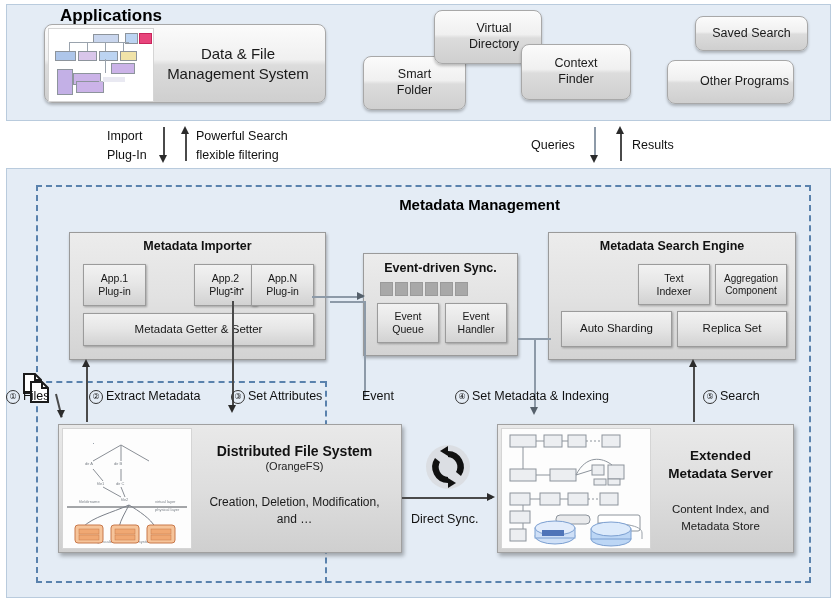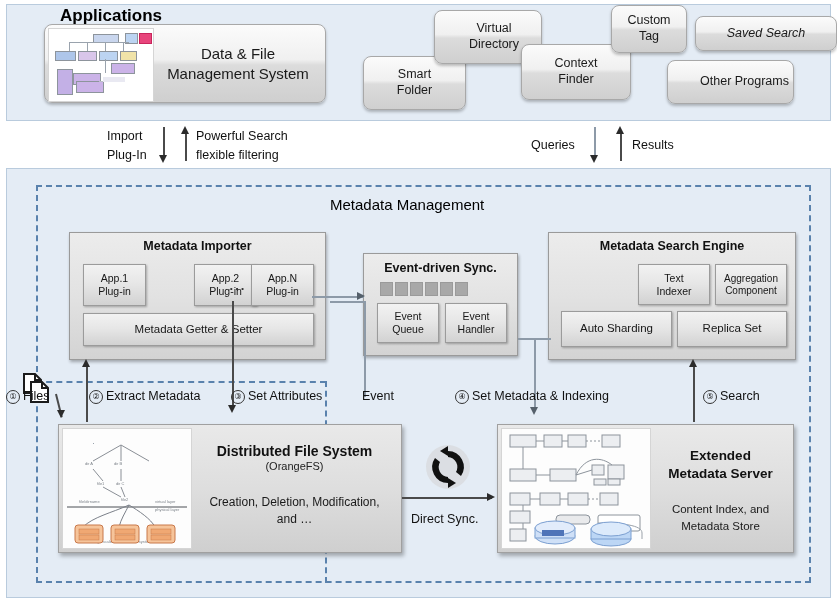--- a/index.html
+++ b/index.html
@@ -86,21 +86,21 @@
   
   .lbl{
     position:absolute;font-size:12.5px;color:#111;white-space:nowrap;
   }
   .title-apps{
     position:absolute;left:60px;top:6px;
     font-size:17px;font-weight:bold;color:#000;
   }
   .mmf-title{
     position:absolute;left:330px;top:196px;width:230px;
-    text-align:left;font-size:15px;font-weight:normal;color:#000;line-height:1.25;
+    text-align:right;font-size:15px;font-weight:bold;color:#000;line-height:1.25;
   }
 
   
   .ln{position:absolute;background:#4a4a4a;}
   .ln-v{width:1.5px;}
   .ln-h{height:1.5px;}
   .ln-lt{background:#8d9aa8;}
   .arrow{position:absolute;width:0;height:0;}
   .arrow-down{border-left:4.5px solid transparent;border-right:4.5px solid transparent;border-top:8px solid #2b2b2b;}
   .arrow-up{border-left:4.5px solid transparent;border-right:4.5px solid transparent;border-bottom:8px solid #2b2b2b;}
@@ -179,28 +179,22 @@
     </div>
   </div>
 
   <div class="glossy" id="app-context-finder" style="left:521px;top:44px;width:110px;height:56px;">
     <div>
       <div>Context</div>
       <div>Finder</div>
     </div>
   </div>
 
-  <div class="glossy" id="app-custom-tag" style="left:611px;top:5px;width:76px;height:48px;">
-    <div>
-      <div>Custom</div>
-      <div>Tag</div>
-    </div>
-  </div>
-
-  <div class="glossy" id="app-saved-search" style="left:695px;top:16px;width:142px;height:35px;font-style:italic;">
+
+  <div class="glossy" id="app-saved-search" style="left:695px;top:16px;width:113px;height:35px;">
     <div>Saved Search</div>
   </div>
 
   <div class="glossy" id="app-other-programs" style="left:667px;top:60px;width:127px;height:44px;padding-left:28px;">
     <div>Other Programs</div>
   </div>
 
   <div class="ln ln-v" style="left:163px;top:127px;height:30px;"></div>
   <div class="arrow arrow-down" style="left:159px;top:155px;"></div>
   <div class="lbl" style="left:107px;top:129px;">Import</div>

